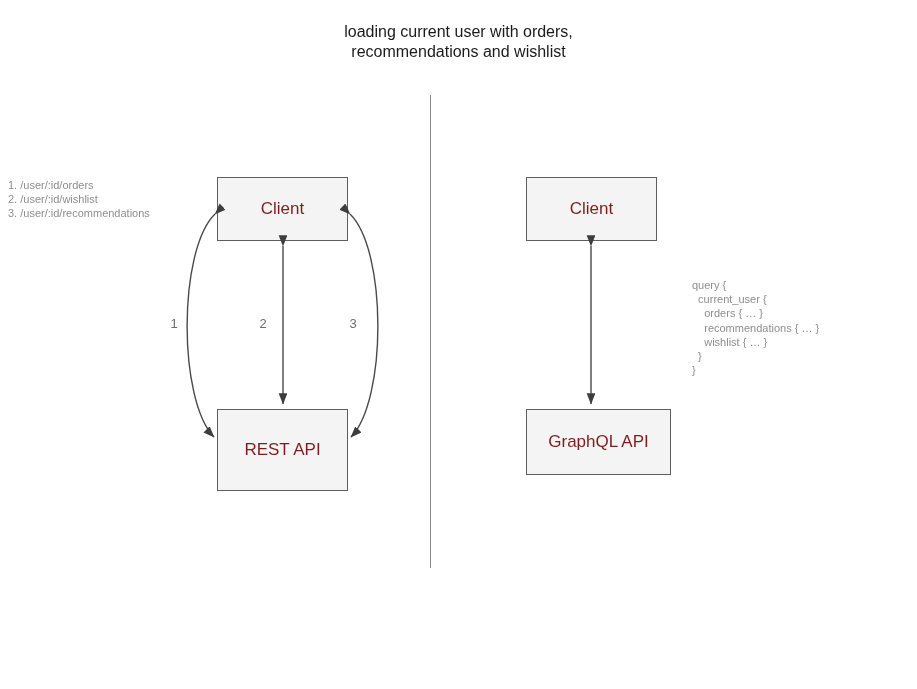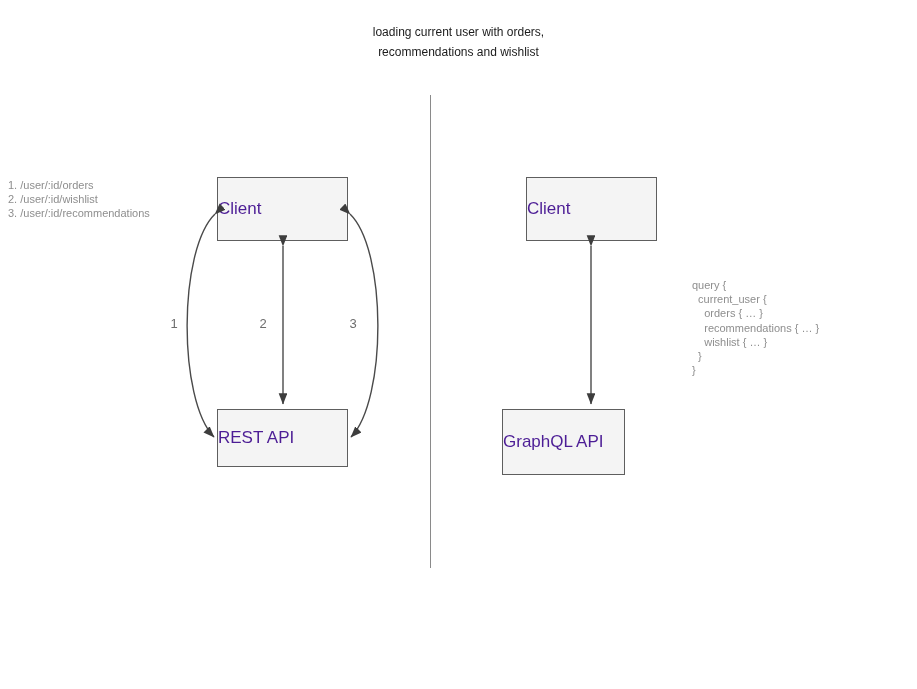--- a/index.html
+++ b/index.html
@@ -16,21 +16,21 @@
     color: #1a1a1a;
   }
 
   
   #diagram-title {
     position: absolute;
     left: 0;
     top: 22px;
     width: 917px;
     text-align: center;
-    font-size: 12px;
+    font-size: 16px;
     line-height: 20px;
     color: #1b1b1b;
     white-space: pre-line;
   }
 
   
   #center-divider {
     position: absolute;
     left: 430px;
     top: 95px;
@@ -40,28 +40,28 @@
   }
 
   
   .node-box {
     position: absolute;
     box-sizing: border-box;
     background: #f4f4f4;
     border: 1px solid #5e5e5e;
     display: flex;
     align-items: center;
-    justify-content: flex-start;
+    justify-content: center;
     font-size: 17px;
-    color: #4c1d95;
+    color: #7f1d1d;
   }
   #rest-client-box   { left: 217px; top: 177px; width: 131px; height: 64px; }
-  #rest-api-box      { left: 217px; top: 409px; width: 131px; height: 58px; }
+  #rest-api-box      { left: 217px; top: 409px; width: 131px; height: 82px; }
   #gql-client-box    { left: 526px; top: 177px; width: 131px; height: 64px; }
-  #gql-api-box       { left: 502px; top: 409px; width: 123px; height: 66px; }
+  #gql-api-box       { left: 526px; top: 409px; width: 145px; height: 66px; }
 
   
   .connector-layer {
     position: absolute;
     left: 0;
     top: 0;
     width: 917px;
     height: 689px;
     pointer-events: none;
   }

